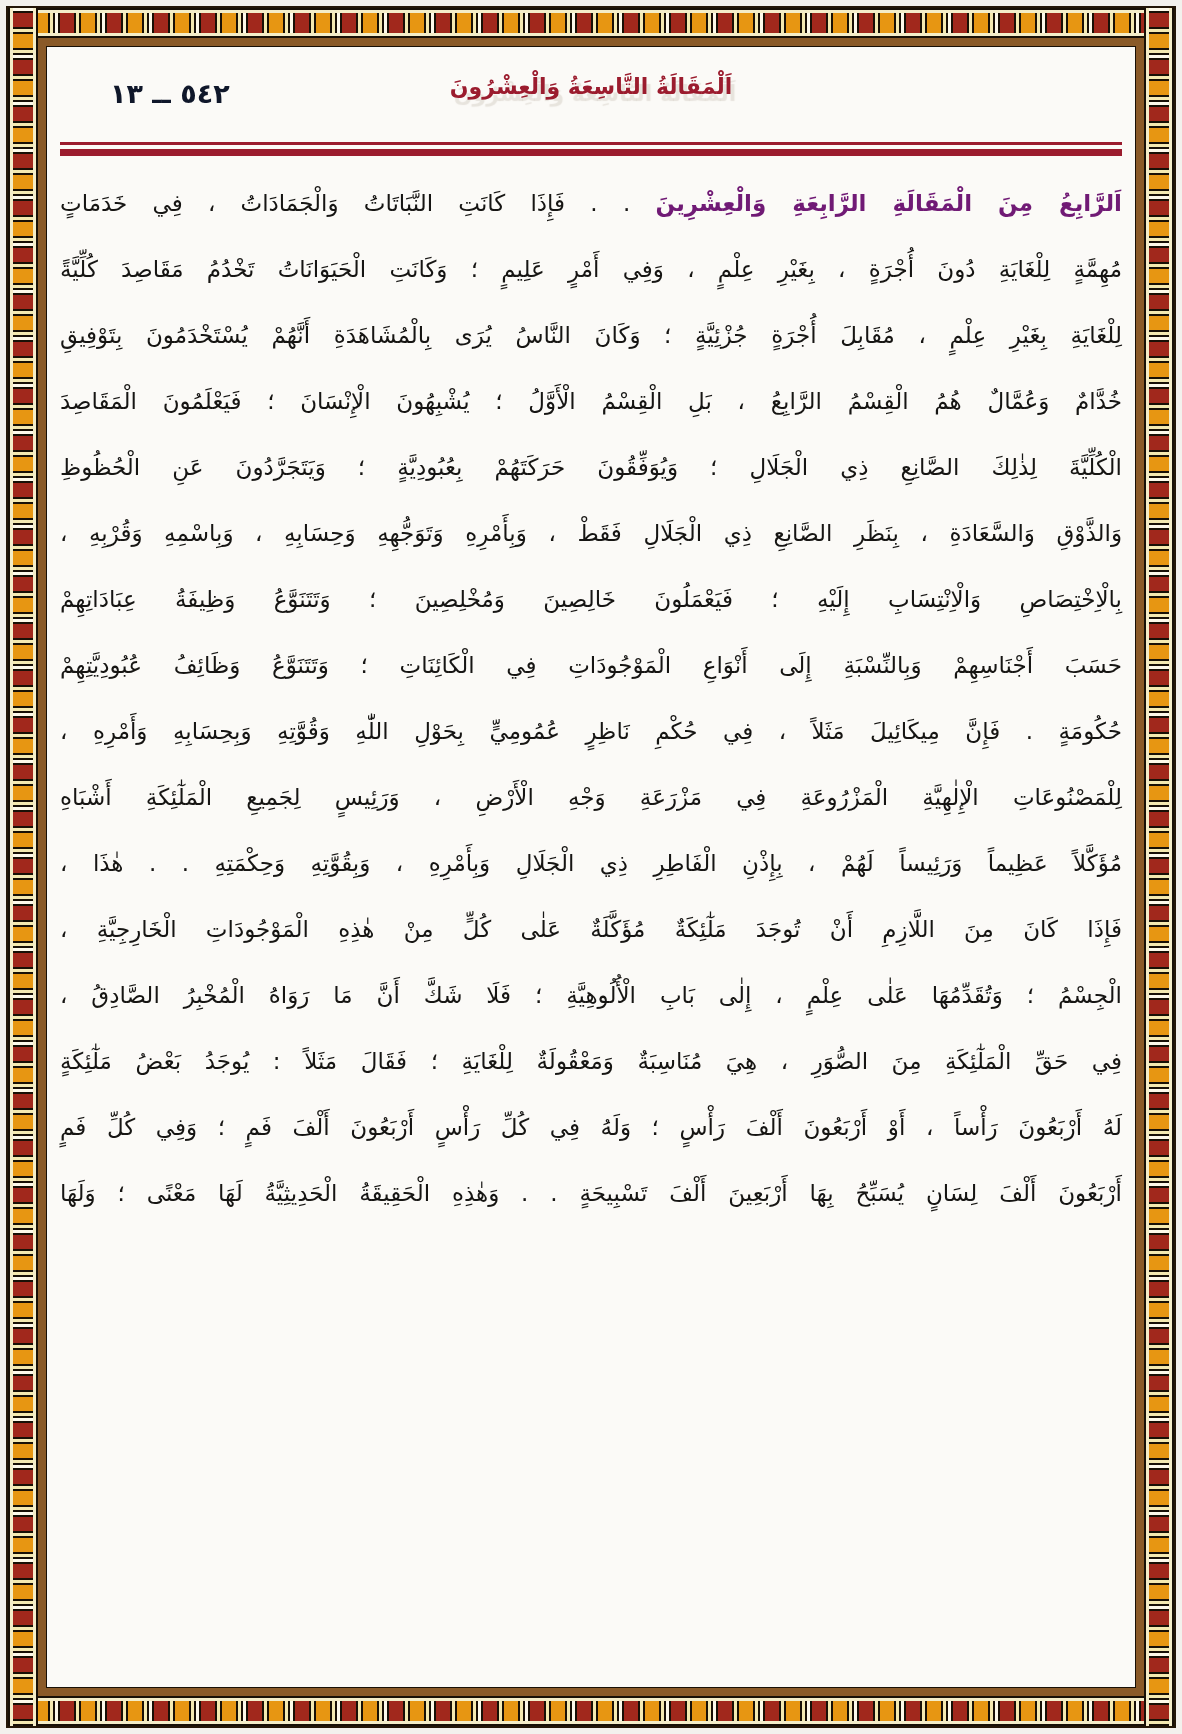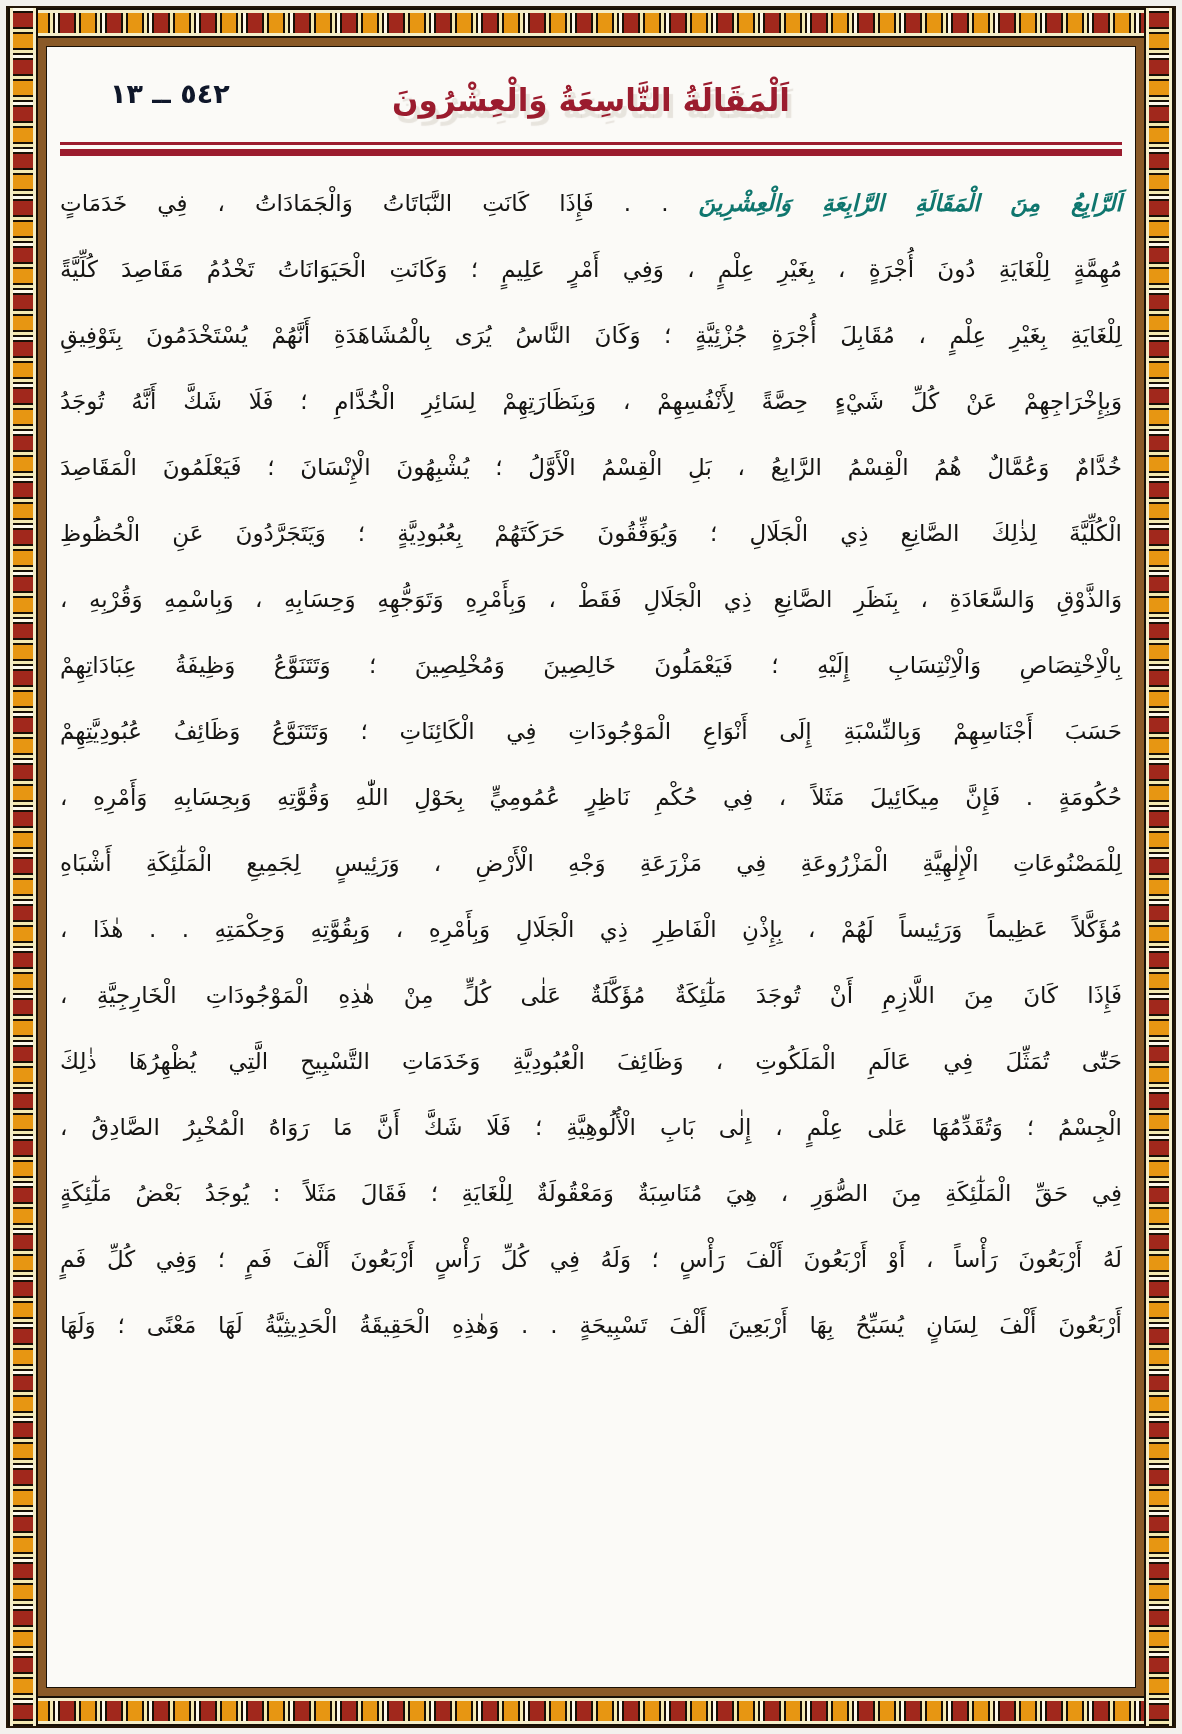--- a/index.html
+++ b/index.html
@@ -43,39 +43,39 @@
   }
   
   .content{position:absolute;top:48px;left:60px;right:60px;bottom:50px;}
   .hdr{position:relative;height:88px;}
   .hdr .pagenum{
     position:absolute;top:30px;left:50px;
     font-size:27px;font-weight:bold;color:#0f172a;
     letter-spacing:2px;
   }
   .hdr h1{
-    margin:12px;position:absolute;top:22px;right:0;left:0;
+    margin:4px;position:absolute;top:22px;right:0;left:0;
     text-align:center;
-    font-size:31px;font-weight:bold;color:#9b1c2e;
+    font-size:22px;font-weight:bold;color:#9b1c2e;
     text-shadow:4px 7px 1px rgba(145,125,105,0.18);
   }
   .rule{margin-top:6px;}
   .rule .thin{height:3px;background:#9b1c2e;}
   .rule .thick{height:7px;background:#9b1c2e;margin-top:4px;}
   .bodytext{margin-top:14px;color:#161513;}
   .line{
     height:66px;line-height:66px;
     font-size:23px;
     text-align:justify;
     text-align-last:justify;
     -moz-text-align-last:justify;
     white-space:normal;
     overflow:visible;
   }
-  .line .red{color:#0f766e;font-weight:bold;font-style:italic;}
+  .line .red{color:#701a75;font-weight:bold;}
 </style>
 </head>
 <body>
 
 <div class="page">
   <div class="strip strip-top"></div>
   <div class="strip strip-bottom"></div>
   <div class="strip strip-left"></div>
   <div class="strip strip-right"></div>
   <div class="inner-frame"></div>
@@ -86,30 +86,28 @@
       <h1>اَلْمَقَالَةُ التَّاسِعَةُ وَالْعِشْرُونَ</h1>
     </div>
     <div class="rule">
       <div class="thin"></div>
       <div class="thick"></div>
     </div>
     <div class="bodytext">
         <div class="line"><span class="red">اَلرَّابِعُ مِنَ الْمَقَالَةِ الرَّابِعَةِ وَالْعِشْرِينَ</span> <span>. . فَإِذَا كَانَتِ النَّبَاتَاتُ وَالْجَمَادَاتُ ، فِي خَدَمَاتٍ</span></div>
         <div class="line"><span>مُهِمَّةٍ لِلْغَايَةِ دُونَ أُجْرَةٍ ، بِغَيْرِ عِلْمٍ ، وَفِي أَمْرٍ عَلِيمٍ ؛ وَكَانَتِ الْحَيَوَانَاتُ تَخْدُمُ مَقَاصِدَ كُلِّيَّةً</span></div>
         <div class="line"><span>لِلْغَايَةِ بِغَيْرِ عِلْمٍ ، مُقَابِلَ أُجْرَةٍ جُزْئِيَّةٍ ؛ وَكَانَ النَّاسُ يُرَى بِالْمُشَاهَدَةِ أَنَّهُمْ يُسْتَخْدَمُونَ بِتَوْفِيقِ</span></div>
-        <div class="line"><span>وَبِإِخْرَاجِهِمْ عَنْ كُلِّ شَيْءٍ حِصَّةً لِأَنْفُسِهِمْ ، وَبِنَظَارَتِهِمْ لِسَائِرِ الْخُدَّامِ ؛ فَلَا شَكَّ أَنَّهُ تُوجَدُ</span></div>
         <div class="line"><span>خُدَّامٌ وَعُمَّالٌ هُمُ الْقِسْمُ الرَّابِعُ ، بَلِ الْقِسْمُ الْأَوَّلُ ؛ يُشْبِهُونَ الْإِنْسَانَ ؛ فَيَعْلَمُونَ الْمَقَاصِدَ</span></div>
         <div class="line"><span>الْكُلِّيَّةَ لِذٰلِكَ الصَّانِعِ ذِي الْجَلَالِ ؛ وَيُوَفِّقُونَ حَرَكَتَهُمْ بِعُبُودِيَّةٍ ؛ وَيَتَجَرَّدُونَ عَنِ الْحُظُوظِ</span></div>
         <div class="line"><span>وَالذَّوْقِ وَالسَّعَادَةِ ، بِنَظَرِ الصَّانِعِ ذِي الْجَلَالِ فَقَطْ ، وَبِأَمْرِهِ وَتَوَجُّهِهِ وَحِسَابِهِ ، وَبِاسْمِهِ وَقُرْبِهِ ،</span></div>
         <div class="line"><span>بِالْاِخْتِصَاصِ وَالْاِنْتِسَابِ إِلَيْهِ ؛ فَيَعْمَلُونَ خَالِصِينَ وَمُخْلِصِينَ ؛ وَتَتَنَوَّعُ وَظِيفَةُ عِبَادَاتِهِمْ</span></div>
         <div class="line"><span>حَسَبَ أَجْنَاسِهِمْ وَبِالنِّسْبَةِ إِلَى أَنْوَاعِ الْمَوْجُودَاتِ فِي الْكَائِنَاتِ ؛ وَتَتَنَوَّعُ وَظَائِفُ عُبُودِيَّتِهِمْ</span></div>
         <div class="line"><span>حُكُومَةٍ . فَإِنَّ مِيكَائِيلَ مَثَلاً ، فِي حُكْمِ نَاظِرٍ عُمُومِيٍّ بِحَوْلِ اللّٰهِ وَقُوَّتِهِ وَبِحِسَابِهِ وَأَمْرِهِ ،</span></div>
         <div class="line"><span>لِلْمَصْنُوعَاتِ الْإِلٰهِيَّةِ الْمَزْرُوعَةِ فِي مَزْرَعَةِ وَجْهِ الْأَرْضِ ، وَرَئِيسٍ لِجَمِيعِ الْمَلٰٓئِكَةِ أَشْبَاهِ</span></div>
         <div class="line"><span>مُؤَكَّلاً عَظِيماً وَرَئِيساً لَهُمْ ، بِإِذْنِ الْفَاطِرِ ذِي الْجَلَالِ وَبِأَمْرِهِ ، وَبِقُوَّتِهِ وَحِكْمَتِهِ . . هٰذَا ،</span></div>
         <div class="line"><span>فَإِذَا كَانَ مِنَ اللَّازِمِ أَنْ تُوجَدَ مَلٰٓئِكَةٌ مُؤَكَّلَةٌ عَلٰى كُلٍّ مِنْ هٰذِهِ الْمَوْجُودَاتِ الْخَارِجِيَّةِ ،</span></div>
-        <div class="line"><span>حَتّٰى تُمَثِّلَ فِي عَالَمِ الْمَلَكُوتِ ، وَظَائِفَ الْعُبُودِيَّةِ وَخَدَمَاتِ التَّسْبِيحِ الَّتِي يُظْهِرُهَا ذٰلِكَ</span></div>
         <div class="line"><span>الْجِسْمُ ؛ وَتُقَدِّمُهَا عَلٰى عِلْمٍ ، إِلٰى بَابِ الْأُلُوهِيَّةِ ؛ فَلَا شَكَّ أَنَّ مَا رَوَاهُ الْمُخْبِرُ الصَّادِقُ ،</span></div>
         <div class="line"><span>فِي حَقِّ الْمَلٰٓئِكَةِ مِنَ الصُّوَرِ ، هِيَ مُنَاسِبَةٌ وَمَعْقُولَةٌ لِلْغَايَةِ ؛ فَقَالَ مَثَلاً : يُوجَدُ بَعْضُ مَلٰٓئِكَةٍ</span></div>
         <div class="line"><span>لَهُ أَرْبَعُونَ رَأْساً ، أَوْ أَرْبَعُونَ أَلْفَ رَأْسٍ ؛ وَلَهُ فِي كُلِّ رَأْسٍ أَرْبَعُونَ أَلْفَ فَمٍ ؛ وَفِي كُلِّ فَمٍ</span></div>
         <div class="line"><span>أَرْبَعُونَ أَلْفَ لِسَانٍ يُسَبِّحُ بِهَا أَرْبَعِينَ أَلْفَ تَسْبِيحَةٍ . . وَهٰذِهِ الْحَقِيقَةُ الْحَدِيثِيَّةُ لَهَا مَعْنًى ؛ وَلَهَا</span></div>
       </div>
   </div>
 </div>
 
 </body></html>

